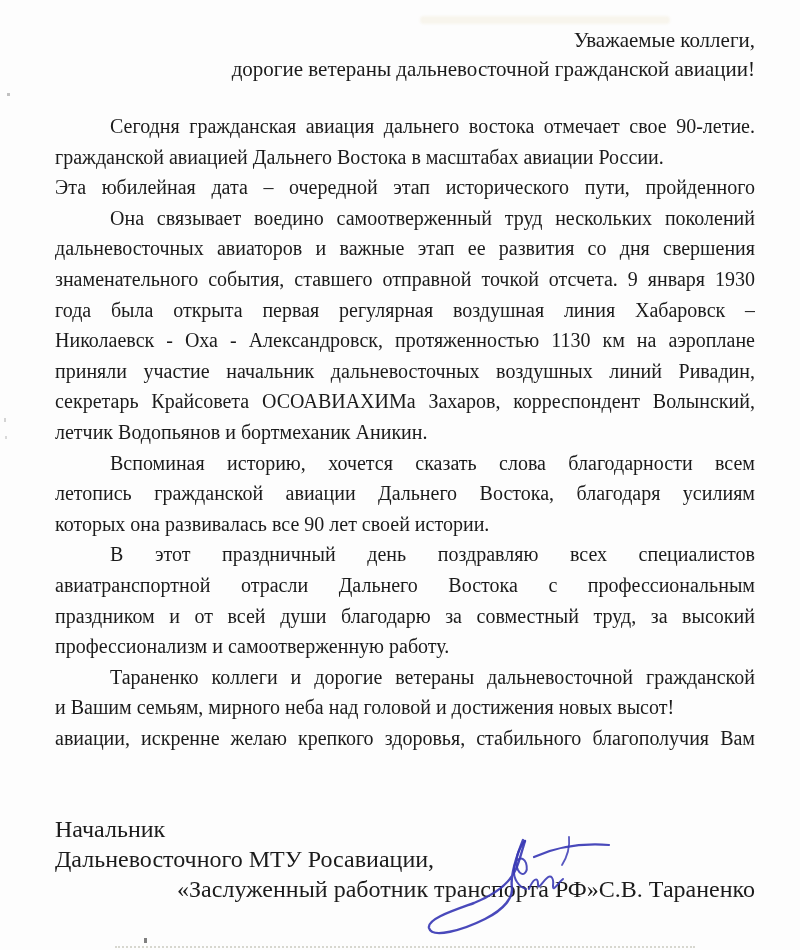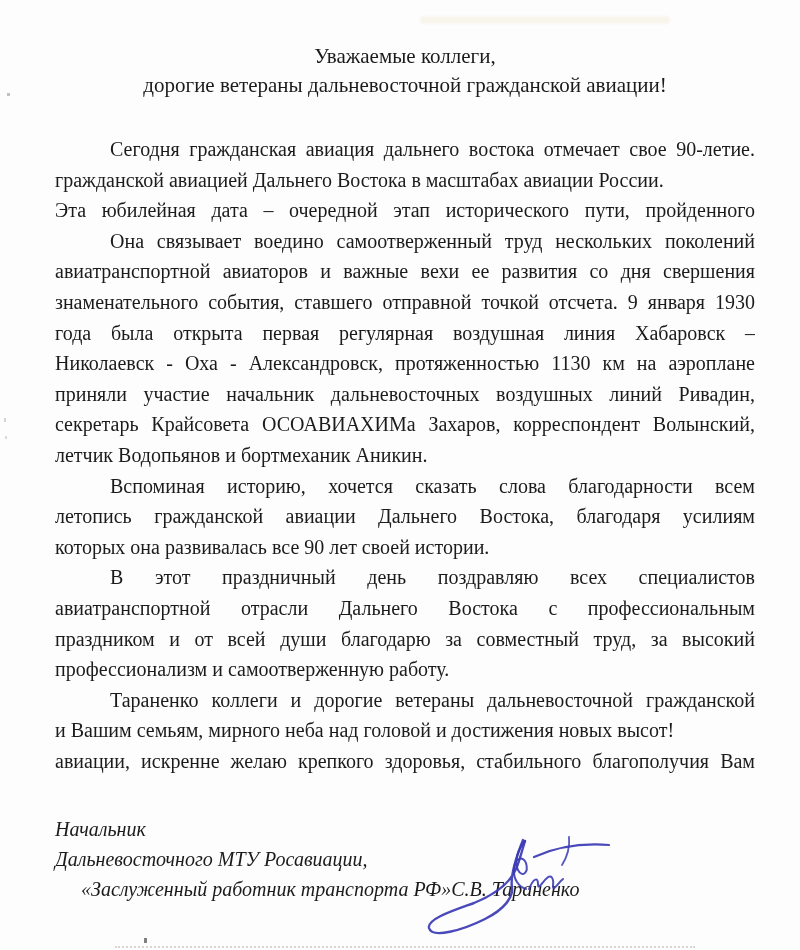--- a/index.html
+++ b/index.html
@@ -20,35 +20,35 @@
     height: 950px;
     background: var(--background-color);
     overflow: hidden;
   }
   .content-col {
     position: absolute;
     left: 55px;
     width: 700px;
   }
   
-  .salutation { top: 42px; text-align: center; font-size: 21px; line-height: 29px; }
+  .salutation { top: 26px; text-align: right; font-size: 21px; line-height: 29px; }
   
-  .body-text { top: 111px; font-size: 20px; line-height: 30.6px; margin-top: 23px; }
+  .body-text { top: 111px; font-size: 20px; line-height: 30.6px; }
   .line {
     text-align: justify;
     text-align-last: justify;
     white-space: normal;
     overflow: hidden;
     height: 30.6px;
   }
   .line.first { text-indent: 55px; }
   .line.lastline { text-align-last: left; }
   
-  .sig-block { top: 814px; font-size: 20px; line-height: 30px; font-style: italic; }
-  .sig-row { display: flex; justify-content: flex-start; align-items: baseline; margin-left: 26px; }
+  .sig-block { top: 814px; font-size: 24px; line-height: 30px; }
+  .sig-row { display: flex; justify-content: flex-end; align-items: baseline; }
   .signature-svg {
     position: absolute;
     left: 422px;
     top: 816px;
     width: 192px;
     height: 132px;
     color: var(--ink-color);
   }
   
   .artifact { position: absolute; background: #555; }
@@ -82,21 +82,21 @@
   <div class="content-col body-text">
 
     <div class="para">
       <div class="line first">Сегодня гражданская авиация дальнего востока отмечает свое 90-летие.</div>
       <div class="line lastline">гражданской авиацией Дальнего Востока в масштабах авиации России.</div>
       <div class="line">Эта юбилейная дата – очередной этап исторического пути, пройденного</div>
     </div>
 
     <div class="para">
       <div class="line first">Она связывает воедино самоотверженный труд нескольких поколений</div>
-      <div class="line">авиатранспортной авиаторов и важные вехи ее развития со дня свершения</div>
+      <div class="line">дальневосточных авиаторов и важные этап ее развития со дня свершения</div>
       <div class="line">знаменательного события, ставшего отправной точкой отсчета. 9 января 1930</div>
       <div class="line">года была открыта первая регулярная воздушная линия Хабаровск –</div>
       <div class="line">Николаевск - Оха - Александровск, протяженностью 1130 км на аэроплане</div>
       <div class="line">приняли участие начальник дальневосточных воздушных линий Ривадин,</div>
       <div class="line">секретарь Крайсовета ОСОАВИАХИМа Захаров, корреспондент Волынский,</div>
       <div class="line lastline">летчик Водопьянов и бортмеханик Аникин.</div>
     </div>
 
     <div class="para">
       <div class="line first">Вспоминая историю, хочется сказать слова благодарности всем</div>

